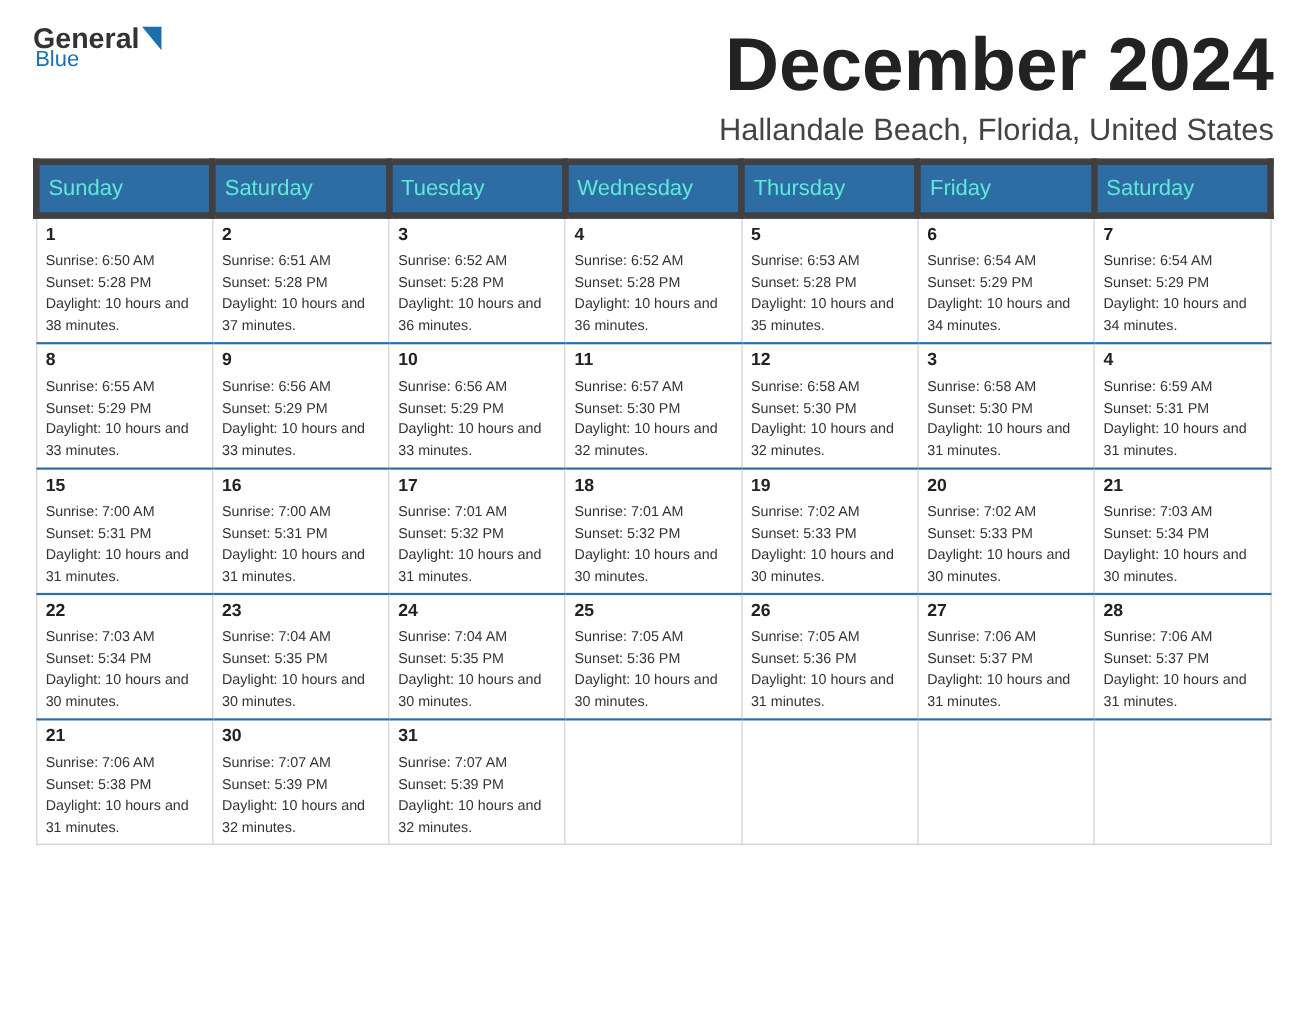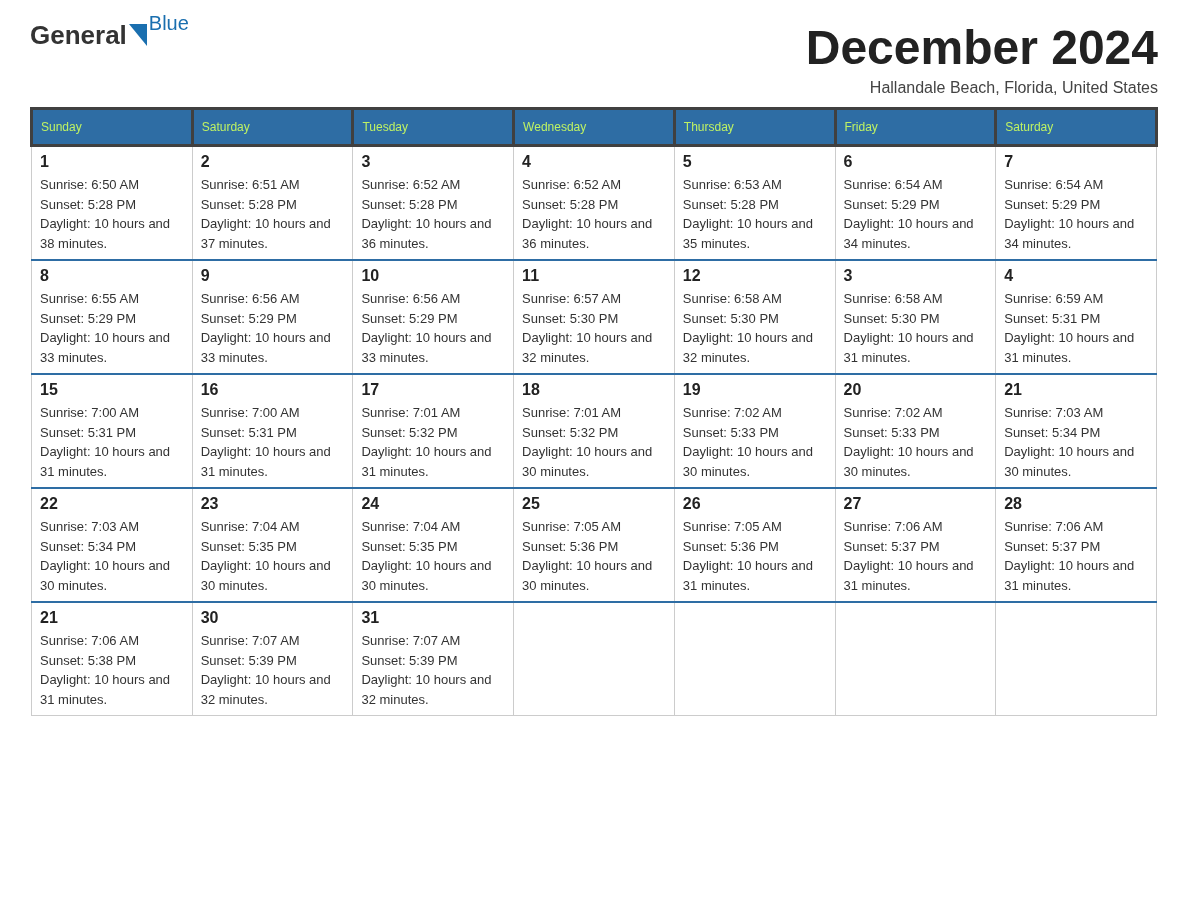--- a/index.html
+++ b/index.html
@@ -21,53 +21,53 @@
       font-weight: bold;
       color: #333;
     }
     .logo-text-blue {
       font-size: 20px;
       font-weight: normal;
       color: #1a6faf;
     }
     .logo-wrapper {
       display: flex;
-      flex-direction: row;
+      flex-direction: column;
       align-items: flex-start;
     }
     .logo-row {
       display: flex;
       align-items: center;
     }
     .title-section {
       text-align: right;
     }
     .month-title {
-      font-size: 48px;
+      font-size: 68px;
       font-weight: bold;
       color: #222;
     }
     .location-title {
-      font-size: 16px;
+      font-size: 28px;
       color: #444;
       margin-top: 4px;
     }
     .calendar {
       width: 100%;
       border-collapse: collapse;
       margin-top: 8px;
     }
     .calendar th {
       background-color: #2e6da4;
-      color: #bef264;
+      color: #5eead4;
       padding: 10px 8px;
-      font-size: 12px;
+      font-size: 20px;
       font-weight: normal;
       text-align: left;
-      border: 3px solid #404040;
+      border: 6px solid #404040;
     }
     .calendar td {
       vertical-align: top;
       border: 1px solid #ccc;
       padding: 6px 8px;
       width: 14.28%;
       min-height: 100px;
       font-size: 13px;
       color: #333;
       background: #fff;

